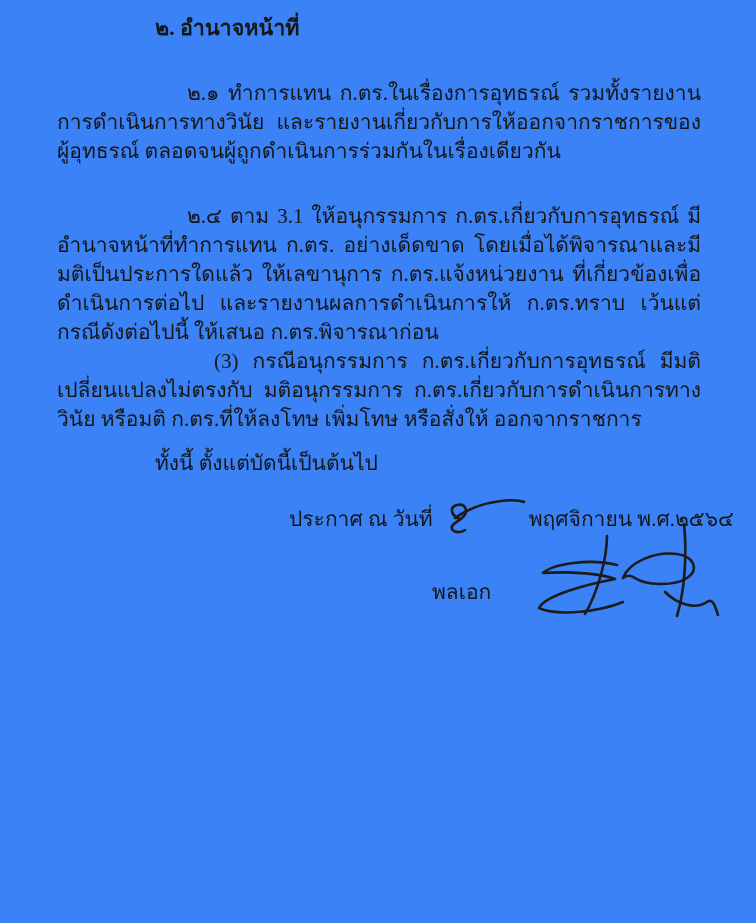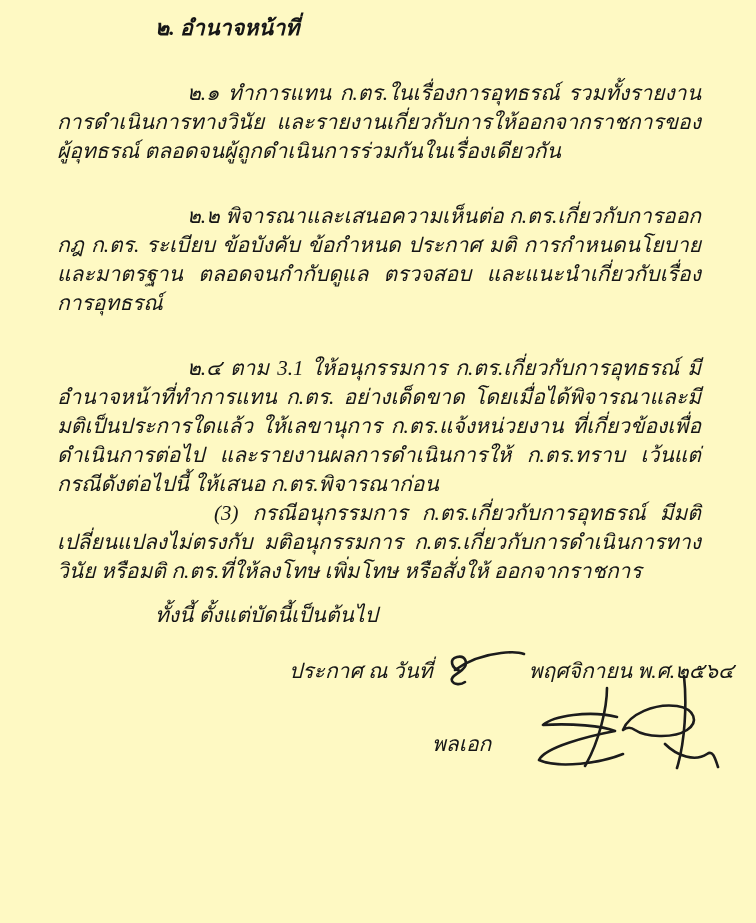--- a/index.html
+++ b/index.html
@@ -4,24 +4,23 @@
 <style>
   html,body{margin:0;padding:0;}
   body{
     width:756px;height:923px;
     background:#f6f6f4;
     font-family:"Liberation Serif","DejaVu Serif",serif;
   }
   .page{
     position:relative;
     width:756px;height:923px;
-    background:#fef9c3;
+    background:#3b82f6;
     color:#161616;
     overflow:hidden;
-    font-style:italic;
   }
   .doc-body{
     padding:14px 55px 0 57px;
   }
   .section-heading{
     margin:0 0 1px 98px;
     font-size:21.5px;
     line-height:29px;
     font-weight:bold;
   }
@@ -68,21 +67,20 @@
 </style>
 </head>
 <body>
 
 <div class="page">
   <div class="doc-body">
 
     <h2 class="section-heading">๒. อำนาจหน้าที่</h2>
 
     <p class="para ind-a">๒.๑ ทำการแทน ก.ตร.ในเรื่องการอุทธรณ์ รวมทั้งรายงานการดำเนินการทางวินัย และรายงานเกี่ยวกับการให้ออกจากราชการของผู้อุทธรณ์ ตลอดจนผู้ถูกดำเนินการร่วมกันในเรื่องเดียวกัน</p>
-    <p class="para ind-a">๒.๒ พิจารณาและเสนอความเห็นต่อ ก.ตร.เกี่ยวกับการออกกฎ ก.ตร. ระเบียบ ข้อบังคับ ข้อกำหนด ประกาศ มติ การกำหนดนโยบายและมาตรฐาน ตลอดจนกำกับดูแล ตรวจสอบ และแนะนำเกี่ยวกับเรื่องการอุทธรณ์</p>
     <p class="para ind-a">๒.๔ ตาม 3.1 ให้อนุกรรมการ ก.ตร.เกี่ยวกับการอุทธรณ์ มีอำนาจหน้าที่ทำการแทน ก.ตร. อย่างเด็ดขาด โดยเมื่อได้พิจารณาและมีมติเป็นประการใดแล้ว ให้เลขานุการ ก.ตร.แจ้งหน่วยงาน ที่เกี่ยวข้องเพื่อดำเนินการต่อไป และรายงานผลการดำเนินการให้ ก.ตร.ทราบ เว้นแต่กรณีดังต่อไปนี้ ให้เสนอ ก.ตร.พิจารณาก่อน</p>
     <p class="para ind-b">(3) กรณีอนุกรรมการ ก.ตร.เกี่ยวกับการอุทธรณ์ มีมติเปลี่ยนแปลงไม่ตรงกับ มติอนุกรรมการ ก.ตร.เกี่ยวกับการดำเนินการทางวินัย หรือมติ ก.ตร.ที่ให้ลงโทษ เพิ่มโทษ หรือสั่งให้ ออกจากราชการ</p>
 
     <p class="para effective">ทั้งนี้  ตั้งแต่บัดนี้เป็นต้นไป</p>
 
     <div class="footer">
 
       <div class="date-line">
         <span>ประกาศ  ณ  วันที่</span><svg class="hand-day" width="84" height="44" viewBox="0 0 84 44" role="img" aria-label="handwritten day numeral">
           <path class="ink" stroke-width="2.6" d="M17,27 C8,24 6,15 14,13 C23,11 26,20 19,26 C13,31 7,33 9,37 C11,41 18,41 22,38"></path>

